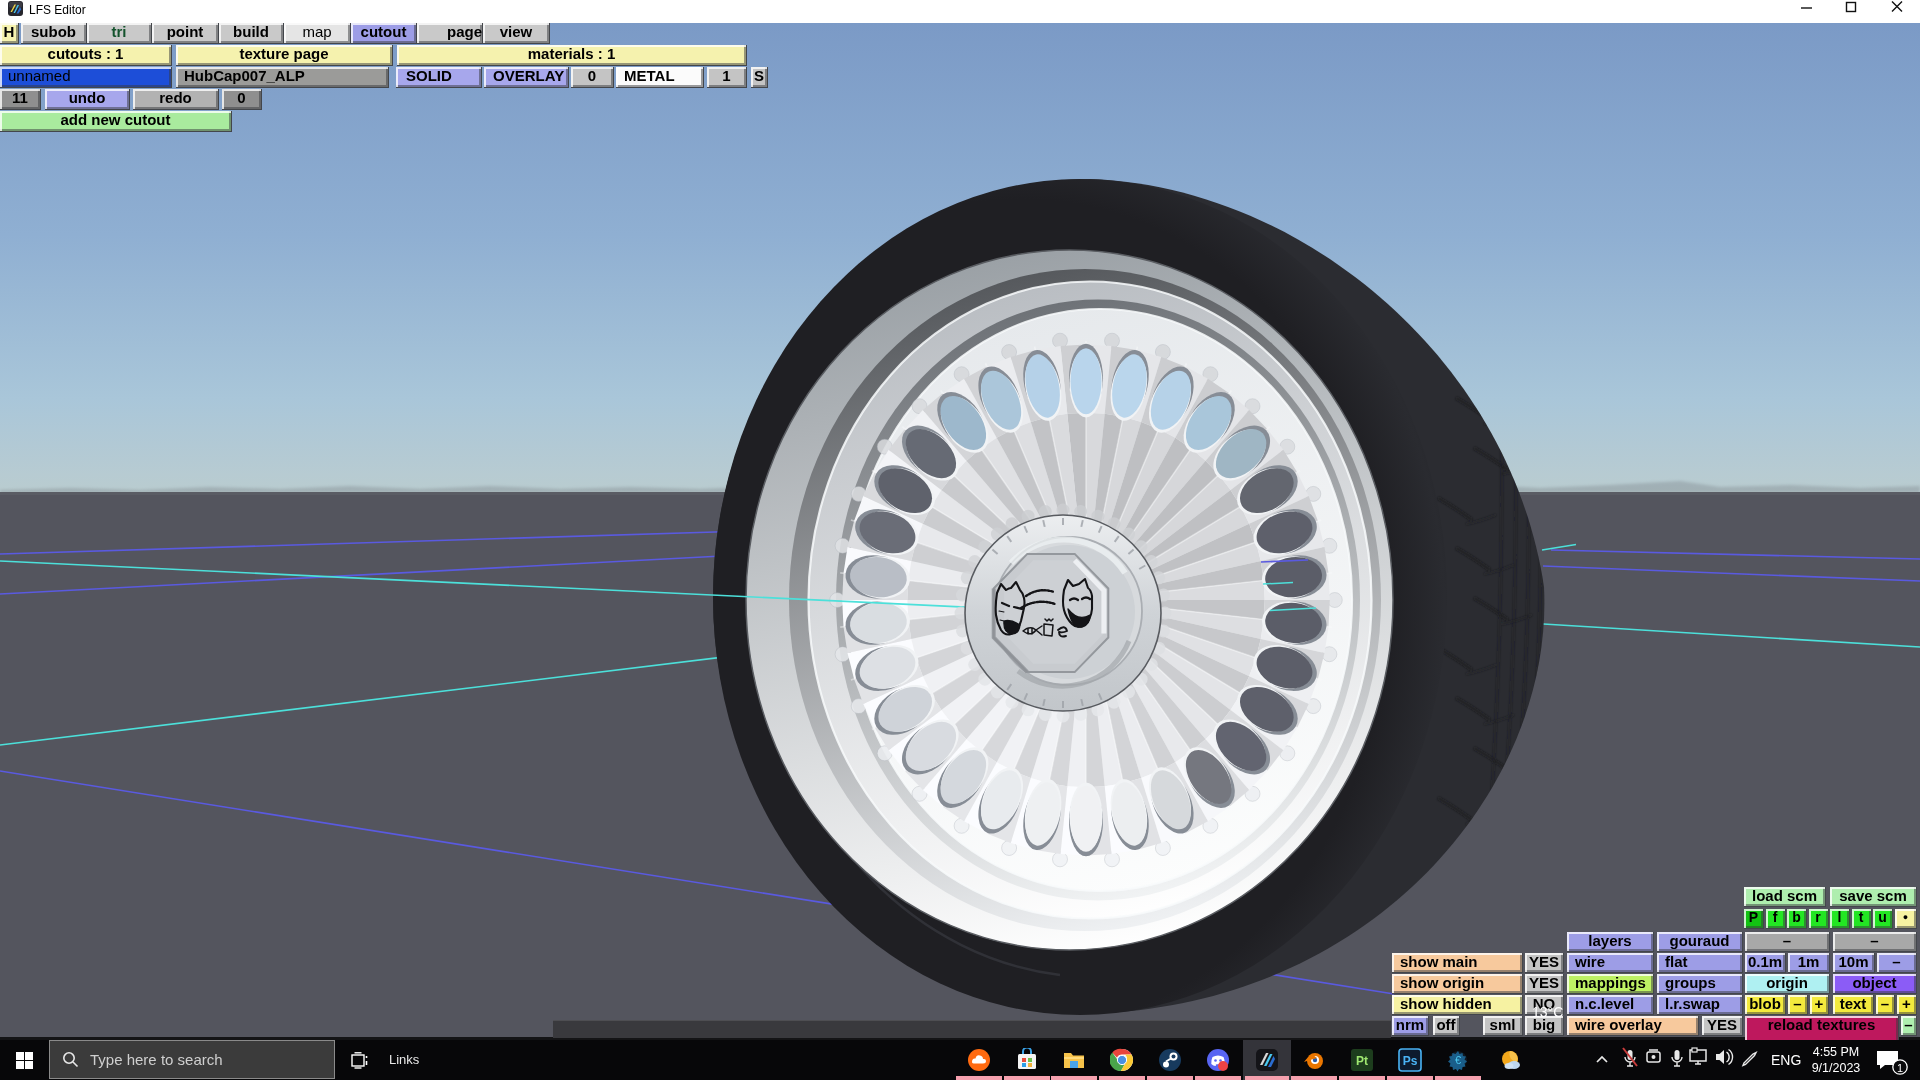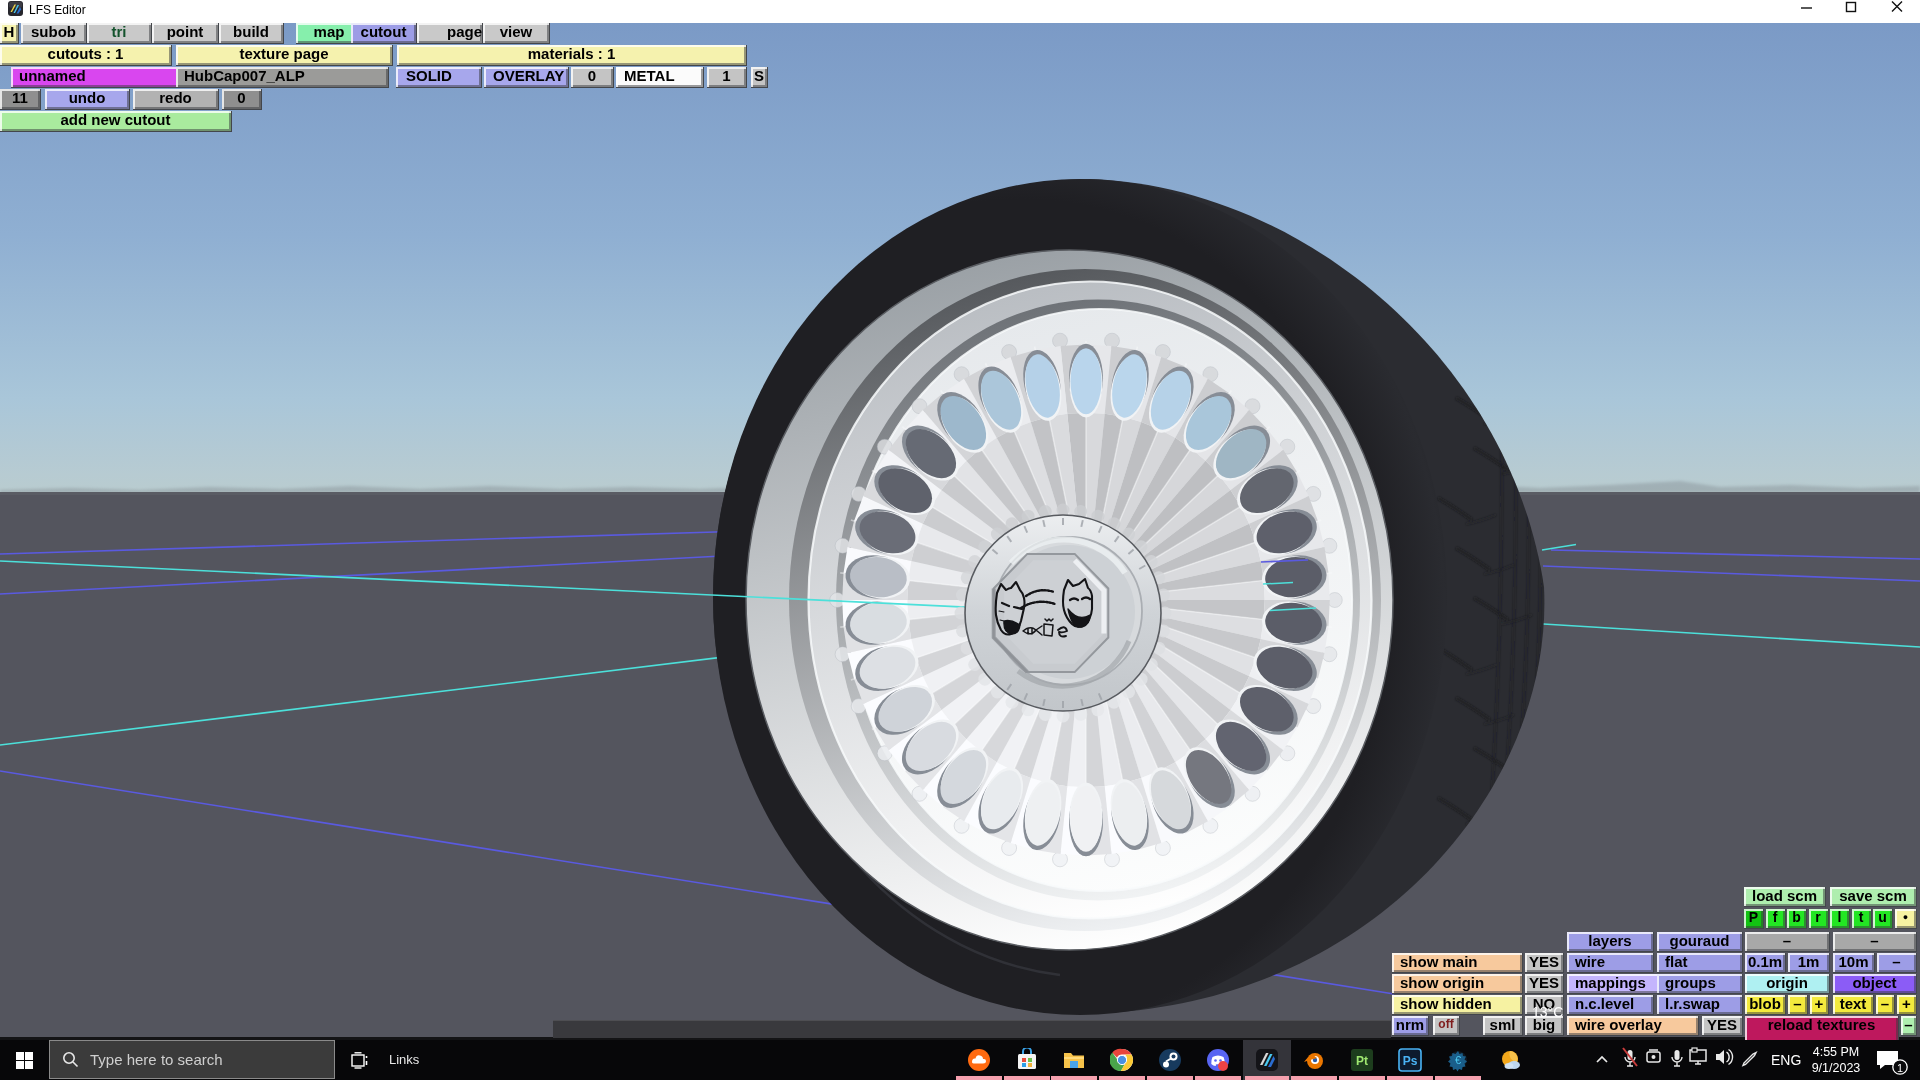--- a/index.html
+++ b/index.html
@@ -492,28 +492,28 @@
 <svg class="abs" style="left:1795px;top:0" width="115" height="16" viewBox="0 0 115 16">
     <line x1="6" y1="8" x2="17" y2="8" stroke="#111" stroke-width="1.4"></line>
     <rect x="51.5" y="2.5" width="9" height="9" fill="none" stroke="#111" stroke-width="1.4"></rect>
     <path d="M97,1.5 L107,11.5 M107,1.5 L97,11.5" stroke="#111" stroke-width="1.4"></path>
   </svg>
 <div class="b" style="left:0px;top:23px;width:19px;height:21px;background:#f5f2ae;line-height:18px;font-size:15px;text-align:center;font-weight:700;color:#000">H</div>
 <div class="b" style="left:21px;top:23px;width:66px;height:21px;background:#c9c9c9;line-height:18px;font-size:15px;text-align:center;font-weight:700;color:#000">subob</div>
 <div class="b" style="left:87px;top:23px;width:65px;height:21px;background:#c9c9c9;line-height:18px;font-size:15px;text-align:center;font-weight:700;color:#14532d">tri</div>
 <div class="b" style="left:152px;top:23px;width:67px;height:21px;background:#c9c9c9;line-height:18px;font-size:15px;text-align:center;font-weight:700;color:#000">point</div>
 <div class="b" style="left:219px;top:23px;width:65px;height:21px;background:#c9c9c9;line-height:18px;font-size:15px;text-align:center;font-weight:700;color:#000">build</div>
-<div class="b" style="left:296px;top:23px;width:67px;height:21px;background:#86efac;line-height:18px;font-size:15px;text-align:center;font-weight:700;color:#000">map</div>
+<div class="b" style="left:284px;top:23px;width:67px;height:21px;background:#e5e5e5;line-height:18px;font-size:15px;text-align:center;font-weight:400;color:#000">map</div>
 <div class="b" style="left:351px;top:23px;width:66px;height:21px;background:#9d9de6;line-height:18px;font-size:15px;text-align:center;font-weight:700;color:#000">cutout</div>
 <div class="b" style="left:417px;top:23px;width:66px;height:21px;background:#c9c9c9;line-height:18px;font-size:15px;text-align:right;font-weight:700;color:#000">page</div>
 <div class="b" style="left:483px;top:23px;width:67px;height:21px;background:#c9c9c9;line-height:18px;font-size:15px;text-align:center;font-weight:700;color:#000">view</div>
 <div class="b" style="left:0px;top:45px;width:172px;height:21px;background:#f5f2ae;line-height:18px;font-size:15px;text-align:center;font-weight:700;color:#000">cutouts : 1</div>
 <div class="b" style="left:176px;top:45px;width:217px;height:21px;background:#f5f2ae;line-height:18px;font-size:15px;text-align:center;font-weight:700;color:#000">texture page</div>
 <div class="b" style="left:397px;top:45px;width:350px;height:21px;background:#f5f2ae;line-height:18px;font-size:15px;text-align:center;font-weight:700;color:#000">materials : 1</div>
-<div class="b" style="left:11px;top:67px;width:172px;height:21px;background:#d946ef;line-height:18px;font-size:15px;text-align:left;padding-left:8px;font-weight:700;color:#000">unnamed</div>
+<div class="b" style="left:0px;top:67px;width:172px;height:21px;background:#1d4ed8;line-height:18px;font-size:15px;text-align:left;padding-left:8px;font-weight:400;color:#000">unnamed</div>
 <div class="b" style="left:176px;top:67px;width:213px;height:21px;background:#9b9b99;line-height:18px;font-size:15px;text-align:left;padding-left:8px;font-weight:700;color:#000">HubCap007_ALP</div>
 <div class="b" style="left:396px;top:67px;width:86px;height:21px;background:#a7a7ec;line-height:18px;font-size:15px;text-align:left;padding-left:10px;font-weight:700;color:#000">SOLID</div>
 <div class="b" style="left:484px;top:67px;width:85px;height:21px;background:#a7a7ec;line-height:18px;font-size:15px;text-align:left;padding-left:9px;font-weight:700;color:#000">OVERLAY</div>
 <div class="b" style="left:571px;top:67px;width:43px;height:21px;background:#c4c4c4;line-height:18px;font-size:15px;text-align:center;font-weight:700;color:#000">0</div>
 <div class="b" style="left:616px;top:67px;width:88px;height:21px;background:#fbfbfb;line-height:18px;font-size:15px;text-align:left;padding-left:8px;font-weight:700;color:#000">METAL</div>
 <div class="b" style="left:707px;top:67px;width:40px;height:21px;background:#c4c4c4;line-height:18px;font-size:15px;text-align:center;font-weight:700;color:#000">1</div>
 <div class="b" style="left:751px;top:67px;width:17px;height:21px;background:#c4c4c4;line-height:18px;font-size:15px;text-align:center;font-weight:700;color:#000">S</div>
 <div class="b" style="left:0px;top:89px;width:41px;height:21px;background:#8f8f8f;line-height:18px;font-size:15px;text-align:center;font-weight:700;color:#000">11</div>
 <div class="b" style="left:45px;top:89px;width:85px;height:21px;background:#a7a7ec;line-height:18px;font-size:15px;text-align:center;font-weight:700;color:#000">undo</div>
 <div class="b" style="left:133px;top:89px;width:86px;height:21px;background:#b2b2b2;line-height:18px;font-size:15px;text-align:center;font-weight:700;color:#000">redo</div>
@@ -536,36 +536,36 @@
 <div class="b" style="left:1392px;top:953px;width:131px;height:20px;background:#f7c99d;line-height:17px;font-size:15px;text-align:left;padding-left:8px;font-weight:700;color:#000">show main</div>
 <div class="b" style="left:1525px;top:953px;width:39px;height:20px;background:#c4c4c4;line-height:17px;font-size:15px;text-align:center;font-weight:700;color:#000">YES</div>
 <div class="b" style="left:1567px;top:953px;width:87px;height:20px;background:#9d9de6;line-height:17px;font-size:15px;text-align:left;padding-left:8px;font-weight:700;color:#000">wire</div>
 <div class="b" style="left:1657px;top:953px;width:86px;height:20px;background:#9d9de6;line-height:17px;font-size:15px;text-align:left;padding-left:8px;font-weight:700;color:#000">flat</div>
 <div class="b" style="left:1745px;top:953px;width:41px;height:20px;background:#9d9de6;line-height:17px;font-size:15px;text-align:center;font-weight:700;color:#000">0.1m</div>
 <div class="b" style="left:1788px;top:953px;width:42px;height:20px;background:#9d9de6;line-height:17px;font-size:15px;text-align:center;font-weight:700;color:#000">1m</div>
 <div class="b" style="left:1833px;top:953px;width:42px;height:20px;background:#9d9de6;line-height:17px;font-size:15px;text-align:center;font-weight:700;color:#000">10m</div>
 <div class="b" style="left:1877px;top:953px;width:40px;height:20px;background:#9d9de6;line-height:17px;font-size:15px;text-align:center;font-weight:700;color:#000">–</div>
 <div class="b" style="left:1392px;top:974px;width:131px;height:20px;background:#f7c99d;line-height:17px;font-size:15px;text-align:left;padding-left:8px;font-weight:700;color:#000">show origin</div>
 <div class="b" style="left:1525px;top:974px;width:39px;height:20px;background:#c4c4c4;line-height:17px;font-size:15px;text-align:center;font-weight:700;color:#000">YES</div>
-<div class="b" style="left:1567px;top:974px;width:100px;height:20px;background:#c4b5fd;line-height:17px;font-size:15px;text-align:left;padding-left:8px;font-weight:700;color:#000">mappings</div>
+<div class="b" style="left:1567px;top:974px;width:87px;height:20px;background:#bef264;line-height:17px;font-size:15px;text-align:left;padding-left:8px;font-weight:700;color:#000">mappings</div>
 <div class="b" style="left:1657px;top:974px;width:86px;height:20px;background:#9d9de6;line-height:17px;font-size:15px;text-align:left;padding-left:8px;font-weight:700;color:#000">groups</div>
 <div class="b" style="left:1745px;top:974px;width:85px;height:20px;background:#aff0f2;line-height:17px;font-size:15px;text-align:center;font-weight:700;color:#000">origin</div>
 <div class="b" style="left:1833px;top:974px;width:84px;height:20px;background:#8b5cf6;line-height:17px;font-size:15px;text-align:center;font-weight:700;color:#000">object</div>
 <div class="b" style="left:1392px;top:995px;width:131px;height:20px;background:#f6f2a2;line-height:17px;font-size:15px;text-align:left;padding-left:8px;font-weight:700;color:#000">show hidden</div>
 <div class="b" style="left:1525px;top:995px;width:39px;height:20px;background:#c4c4c4;line-height:17px;font-size:15px;text-align:center;font-weight:700;color:#000">NO</div>
 <div class="b" style="left:1567px;top:995px;width:87px;height:20px;background:#9d9de6;line-height:17px;font-size:15px;text-align:left;padding-left:8px;font-weight:700;color:#000">n.c.level</div>
 <div class="b" style="left:1657px;top:995px;width:86px;height:20px;background:#9d9de6;line-height:17px;font-size:15px;text-align:left;padding-left:8px;font-weight:700;color:#000">l.r.swap</div>
 <div class="b" style="left:1745px;top:995px;width:41px;height:20px;background:#f3ea3d;line-height:17px;font-size:15px;text-align:center;font-weight:700;color:#000">blob</div>
 <div class="b" style="left:1788px;top:995px;width:20px;height:20px;background:#f3ea3d;line-height:17px;font-size:15px;text-align:center;font-weight:700;color:#000">–</div>
 <div class="b" style="left:1810px;top:995px;width:19px;height:20px;background:#f3ea3d;line-height:17px;font-size:15px;text-align:center;font-weight:700;color:#000">+</div>
 <div class="b" style="left:1833px;top:995px;width:41px;height:20px;background:#f3ea3d;line-height:17px;font-size:15px;text-align:center;font-weight:700;color:#000">text</div>
 <div class="b" style="left:1876px;top:995px;width:19px;height:20px;background:#f3ea3d;line-height:17px;font-size:15px;text-align:center;font-weight:700;color:#000">–</div>
 <div class="b" style="left:1897px;top:995px;width:20px;height:20px;background:#f3ea3d;line-height:17px;font-size:15px;text-align:center;font-weight:700;color:#000">+</div>
 <div class="b" style="left:1392px;top:1016px;width:37px;height:20px;background:#9d9de6;line-height:17px;font-size:15px;text-align:center;font-weight:700;color:#000">nrm</div>
-<div class="b" style="left:1433px;top:1016px;width:27px;height:20px;background:#c4c4c4;line-height:17px;font-size:12px;text-align:center;font-weight:700;color:#7f1d1d">off</div>
+<div class="b" style="left:1433px;top:1016px;width:27px;height:20px;background:#c4c4c4;line-height:17px;font-size:15px;text-align:center;font-weight:700;color:#000000">off</div>
 <div class="b" style="left:1483px;top:1016px;width:40px;height:20px;background:#c4c4c4;line-height:17px;font-size:15px;text-align:center;font-weight:700;color:#000">sml</div>
 <div class="b" style="left:1525px;top:1016px;width:39px;height:20px;background:#c4c4c4;line-height:17px;font-size:15px;text-align:center;font-weight:700;color:#000">big</div>
 <div class="b" style="left:1567px;top:1016px;width:132px;height:20px;background:#f7c99d;line-height:17px;font-size:15px;text-align:left;padding-left:8px;font-weight:700;color:#000">wire overlay</div>
 <div class="b" style="left:1702px;top:1016px;width:41px;height:20px;background:#c4c4c4;line-height:17px;font-size:15px;text-align:center;font-weight:700;color:#000">YES</div>
 <div class="b" style="left:1745px;top:1016px;width:154px;height:32px;background:#be185d;line-height:17px;font-size:15px;text-align:center;font-weight:700;color:#000">reload textures</div>
 <div class="b" style="left:1901px;top:1016px;width:16px;height:20px;background:#aeeeae;line-height:17px;font-size:15px;text-align:center;font-weight:700;color:#000">–</div>
 <div class="abs" style="left:0;top:1040px;width:1920px;height:40px;background:#070709;"></div>
 <svg class="abs" style="left:16px;top:1052px" width="17" height="17" viewBox="0 0 17 17">
     <rect x="0" y="0" width="8" height="8" fill="#fff"></rect>
     <rect x="9" y="0" width="8" height="8" fill="#fff"></rect>

